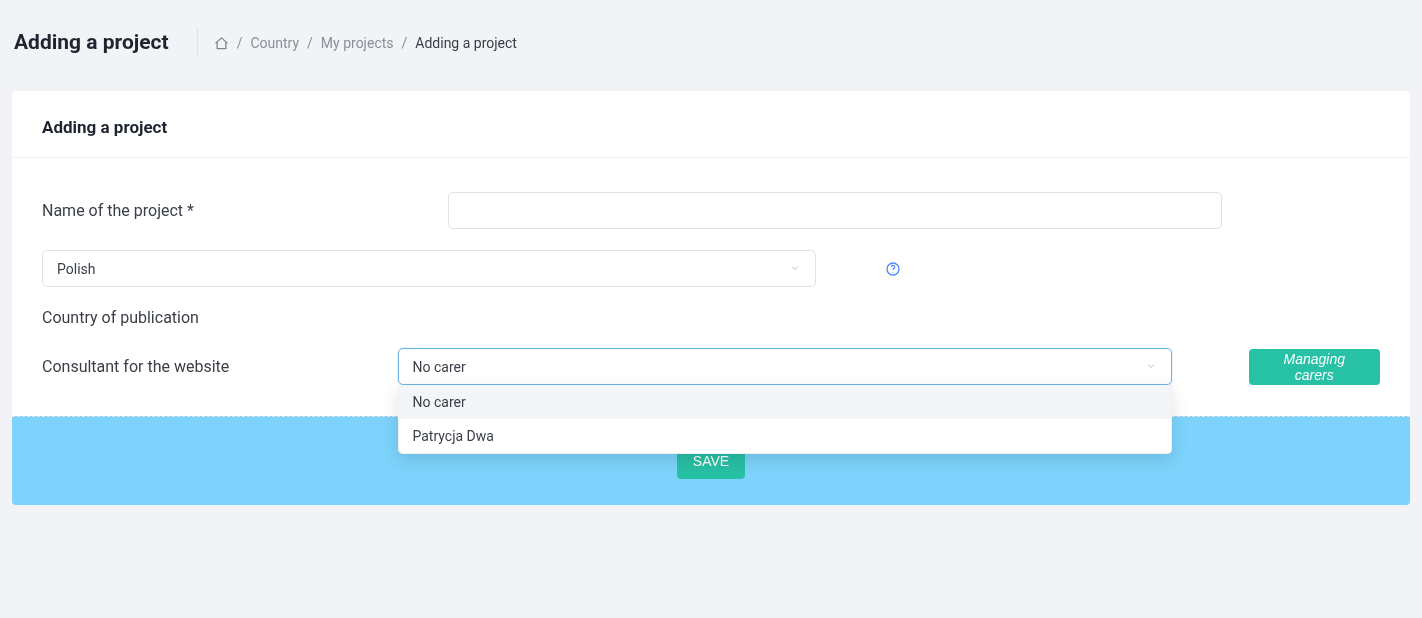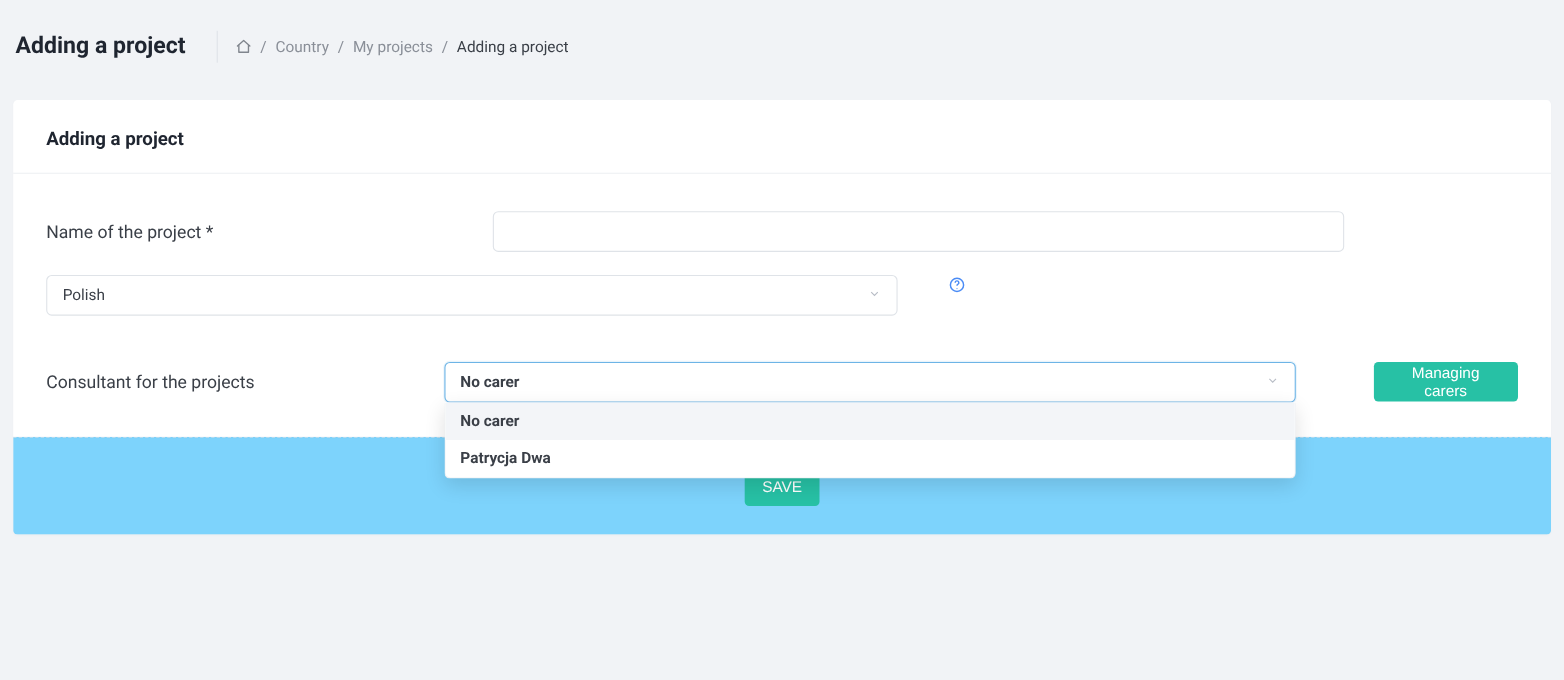--- a/index.html
+++ b/index.html
@@ -61,22 +61,22 @@
   }
   .label {
     width: 406px;
     color: #3a3f47;
     font-size: 16px;
     padding-left: 0;
   }
   .control-wrap {
     flex: 0 0 774px;
     display: flex;
-    align-items: flex-start;
-    gap: 25px;
+    align-items: center;
+    gap: 48px;
   }
   .input, .select {
     width: 774px;
     height: 37px;
     border: 1px solid #dfe3e8;
     border-radius: 5px;
     padding: 0 14px;
     font-size: 14px;
     background: #fff;
     color: #3a3f47;
@@ -111,21 +111,22 @@
     height: 36px;
     font-size: 14px;
     cursor: pointer;
     font-weight: 500;
   }
   .btn-teal.small {
     height: 36px;
     padding: 0 16px;
   }
   .right-action {
-    margin-left: 32px;
+    margin-left: 15px;
+    font-style: italic;
   }
   .dropdown {
     position: absolute;
     top: 37px;
     left: 0;
     width: 774px;
     background: #fff;
     border: 1px solid #eef0f3;
     border-top: none;
     border-radius: 0 0 5px 5px;
@@ -202,26 +203,27 @@
           <svg viewBox="0 0 24 24" fill="none" stroke="currentColor" stroke-width="2">
               <circle cx="12" cy="12" r="9"></circle>
               <path d="M9.5 9a2.5 2.5 0 1 1 3.5 2.3c-.9.5-1 .9-1 1.7"></path>
               <circle cx="12" cy="17" r="0.8" fill="currentColor" stroke="none"></circle>
             </svg>
         </span>
       </div>
     </div>
 
     <div class="row">
-    </div>
-
-    <div class="row">
-      <div class="label">Consultant for the projects</div>
+      <div class="label">Country of publication</div>
+    </div>
+
+    <div class="row">
+      <div class="label">Consultant for the website</div>
       <div class="control-wrap" style="position:relative;">
-        <div style="position:relative; width:826px;font-weight:bold;">
+        <div style="position:relative; width:826px;">
           <div class="select focus">
             <span class="value">No carer</span>
             <span class="chev">
               <svg viewBox="0 0 24 24" fill="none" stroke="currentColor" stroke-width="2">
                   <polyline points="6 9 12 15 18 9"></polyline>
                 </svg>
             </span>
           </div>
           <div class="dropdown">
             <div class="option active">No carer</div>

